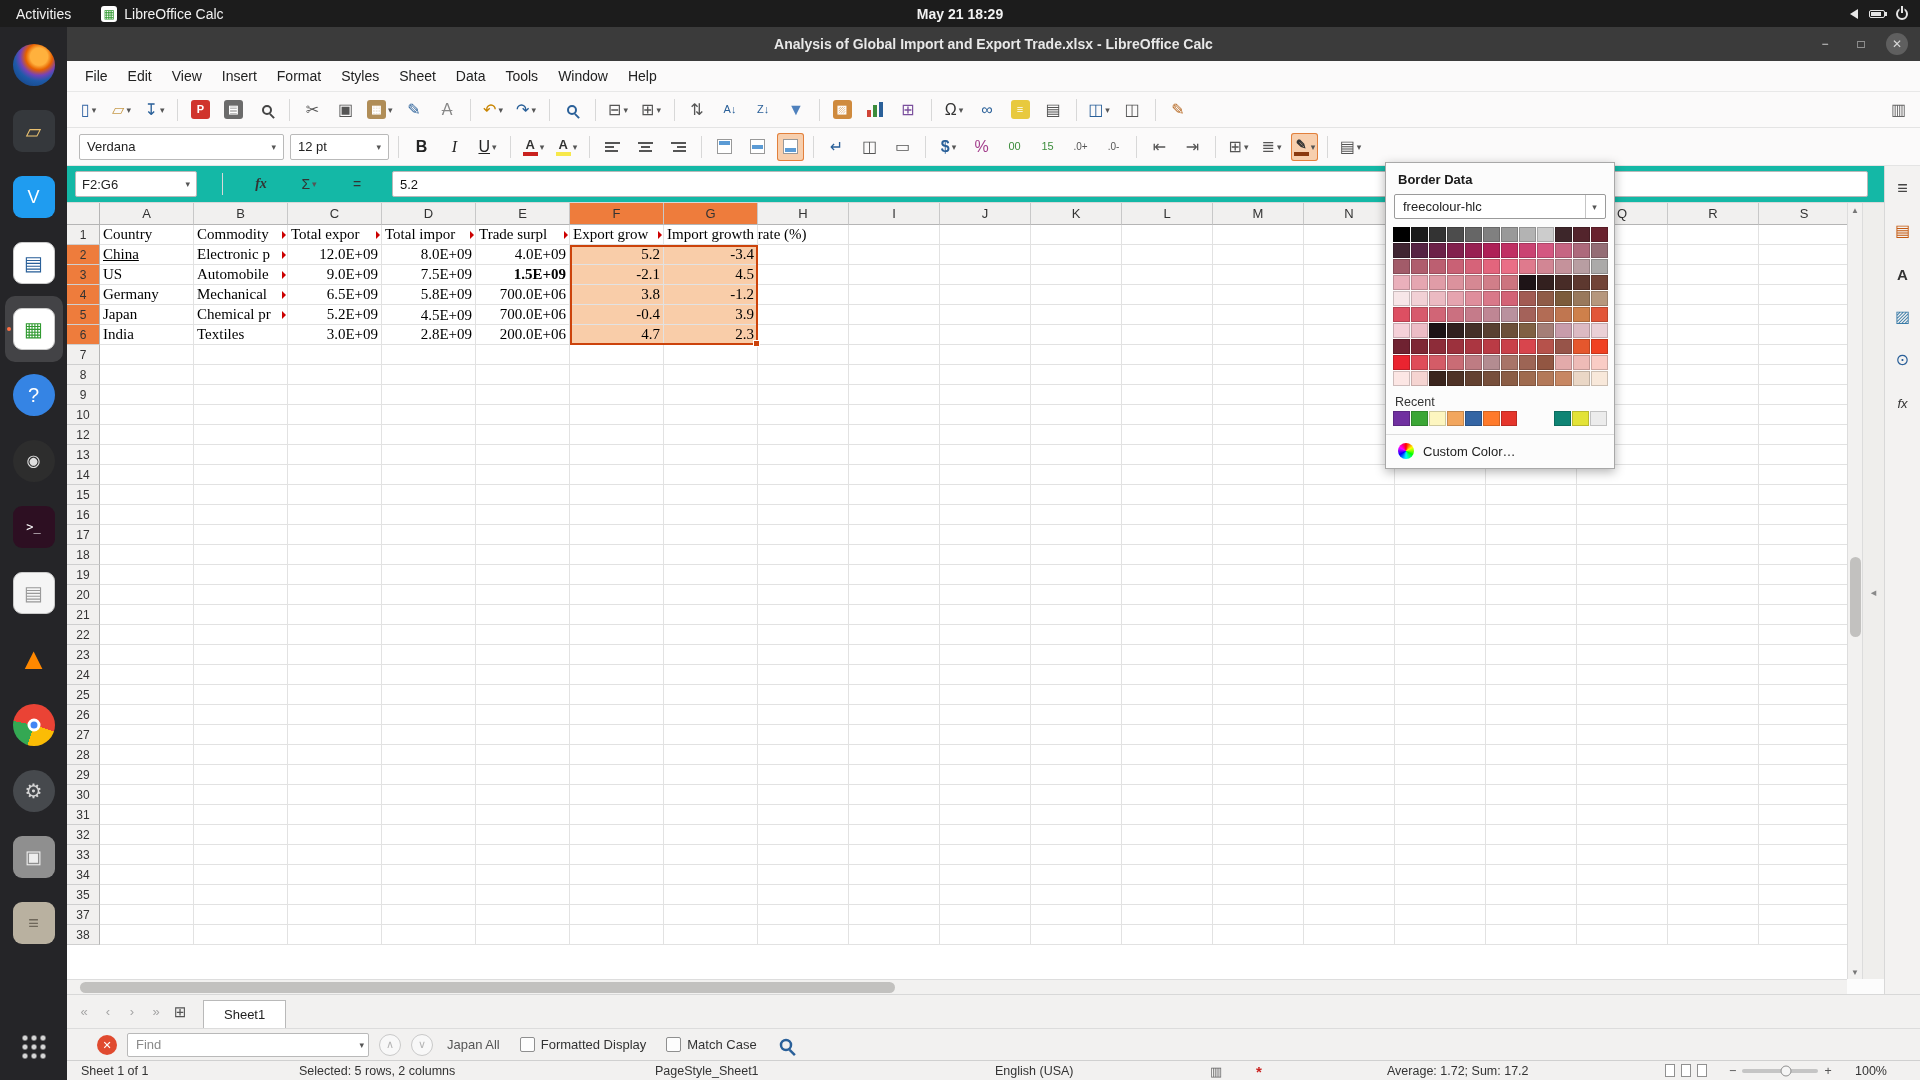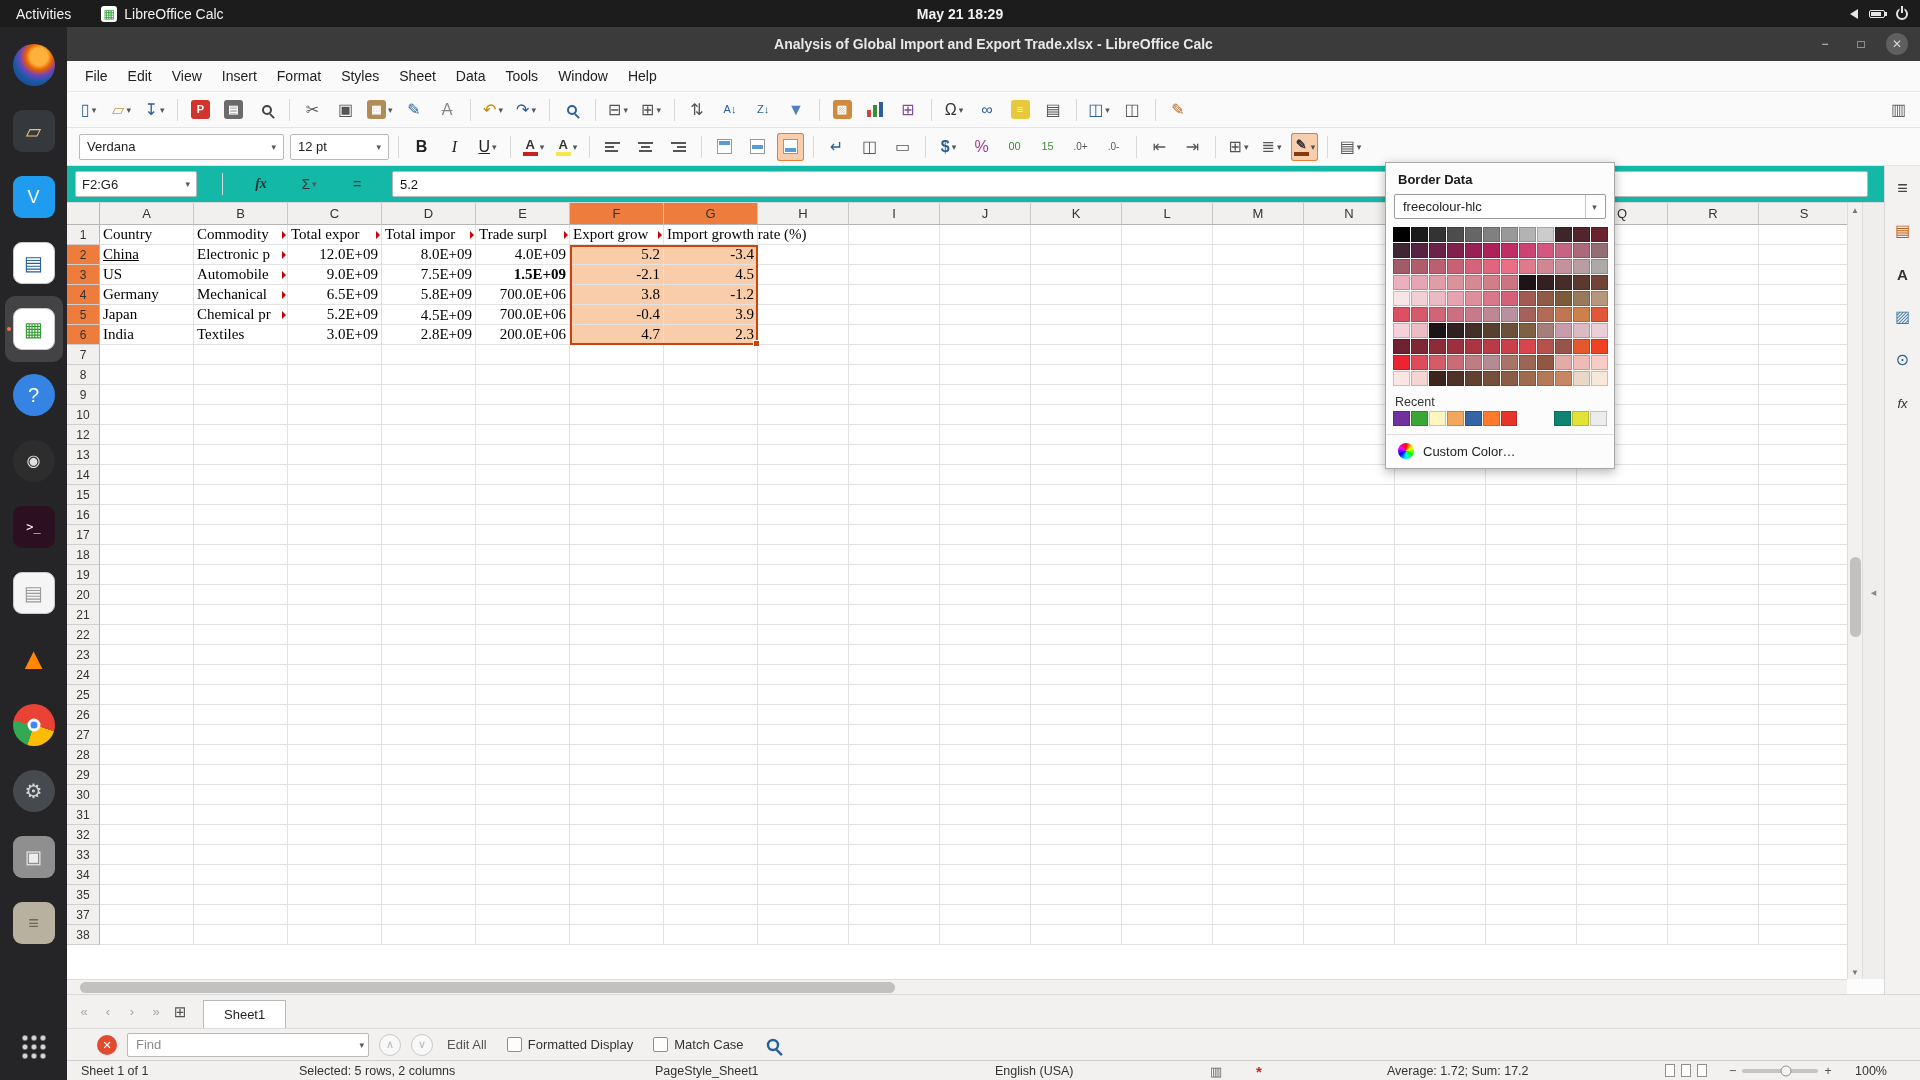--- a/index.html
+++ b/index.html
@@ -1536,21 +1536,21 @@
     <div class="findbar">
       <span class="findclose">
           <i></i>
         </span>
       <span class="findinput">
         <input placeholder="Find" style="">
         <span class="dd"></span>
       </span>
       <span class="roundbtn up"></span>
       <span class="roundbtn down"></span>
-      <span class="findall">Edit All</span>
+      <span class="findall">Japan All</span>
       <span class="cbwrap">
         <i class="cb"></i>
         <span>Formatted Display</span>
       </span>
       <span class="cbwrap">
         <i class="cb"></i>
         <span>Match Case</span>
       </span>
       <span class="magico big"></span>
     </div>

